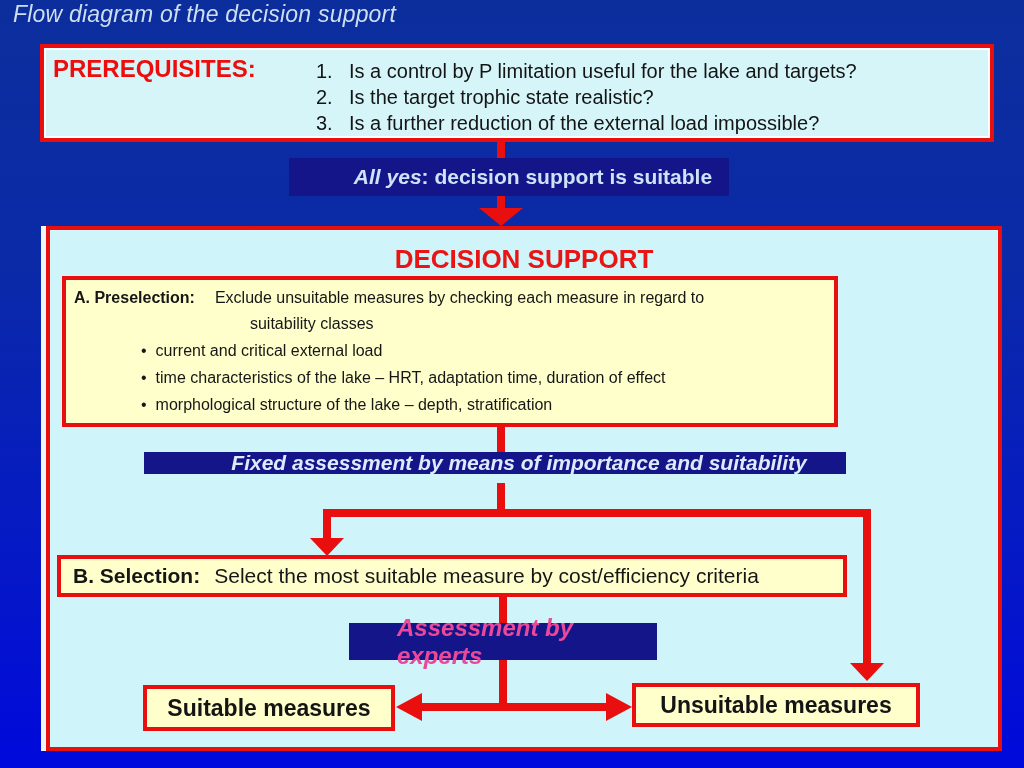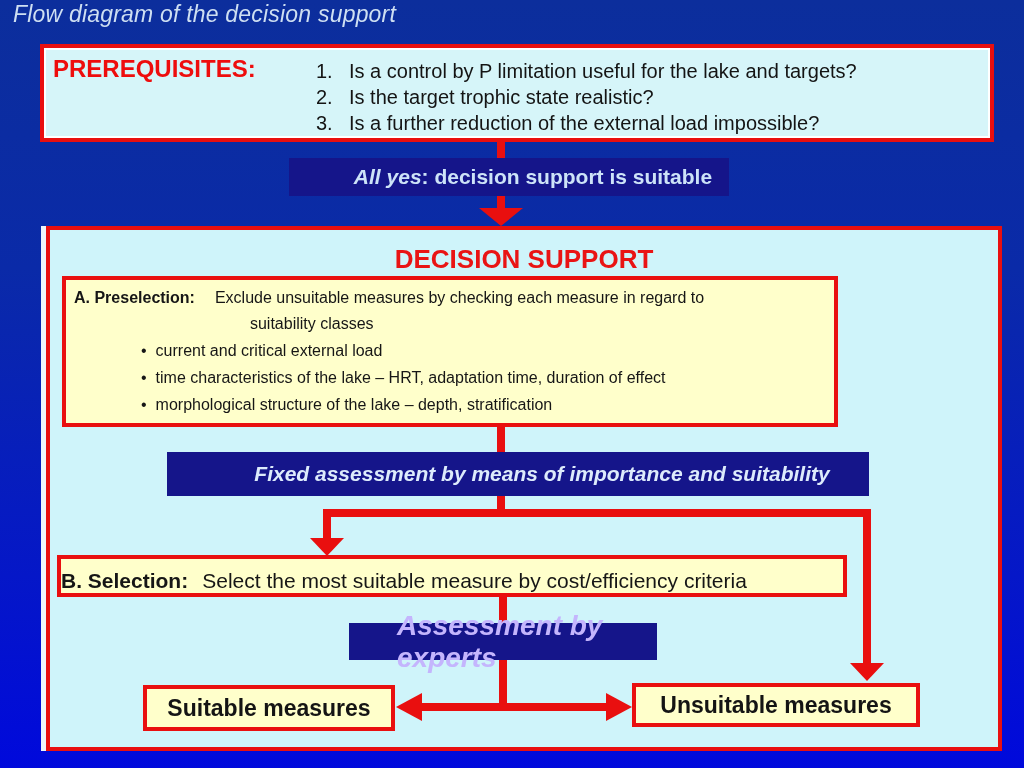--- a/index.html
+++ b/index.html
@@ -34,24 +34,24 @@
   .dsbox{left:46px;top:226px;width:956px;height:525px;background:#cff4fa;border:4px solid #e90f0f;box-shadow:-5px 0 0 #eef6fb;}
   .ds-title{left:46px;top:244px;width:956px;text-align:center;color:#e91414;font-weight:bold;font-size:26px;}
   
   .abox{left:62px;top:276px;width:776px;height:151px;font-size:16px;color:#161616;padding:5px 0 0 8px;}
   .abox-row{display:flex;line-height:26px;}
   .abox-label{font-weight:bold;white-space:nowrap;}
   .abox-desc{margin-left:20px;}
   .abox-desc-l2{margin-left:35px;}
   .abox-bullets{margin-left:67px;line-height:27px;}
   .bullet-dot{margin-right:9px;}
-  .fixedbox{left:167px;top:452px;width:702px;height:44px;font-style:italic;font-size:21px;color:#ddebfc;}
-  .bbox{left:57px;top:555px;width:790px;height:42px;font-size:21px;color:#161616;display:flex;align-items:flex-end;}
+  .fixedbox{left:144px;top:452px;width:702px;height:22px;font-style:italic;font-size:21px;color:#ddebfc;}
+  .bbox{left:57px;top:555px;width:790px;height:42px;font-size:21px;color:#161616;display:flex;align-items:center;padding-left:12px;}
   .bbox-label{font-weight:bold;margin-right:14px;}
-  .expertbox{left:349px;top:623px;width:308px;height:37px;font-style:italic;font-size:28px;color:#c4b5fd;}
+  .expertbox{left:349px;top:623px;width:308px;height:37px;font-style:italic;font-size:24px;color:#ec4899;}
   .measure{display:flex;align-items:center;justify-content:center;font-weight:bold;font-size:23px;color:#141414;}
   .suitable{left:143px;top:685px;width:252px;height:46px;}
   .unsuitable{left:632px;top:683px;width:288px;height:44px;}
 </style>
 </head>
 <body>
 
 <div class="slide">
 
   <div class="abs slide-title">Flow diagram of the decision support</div>

